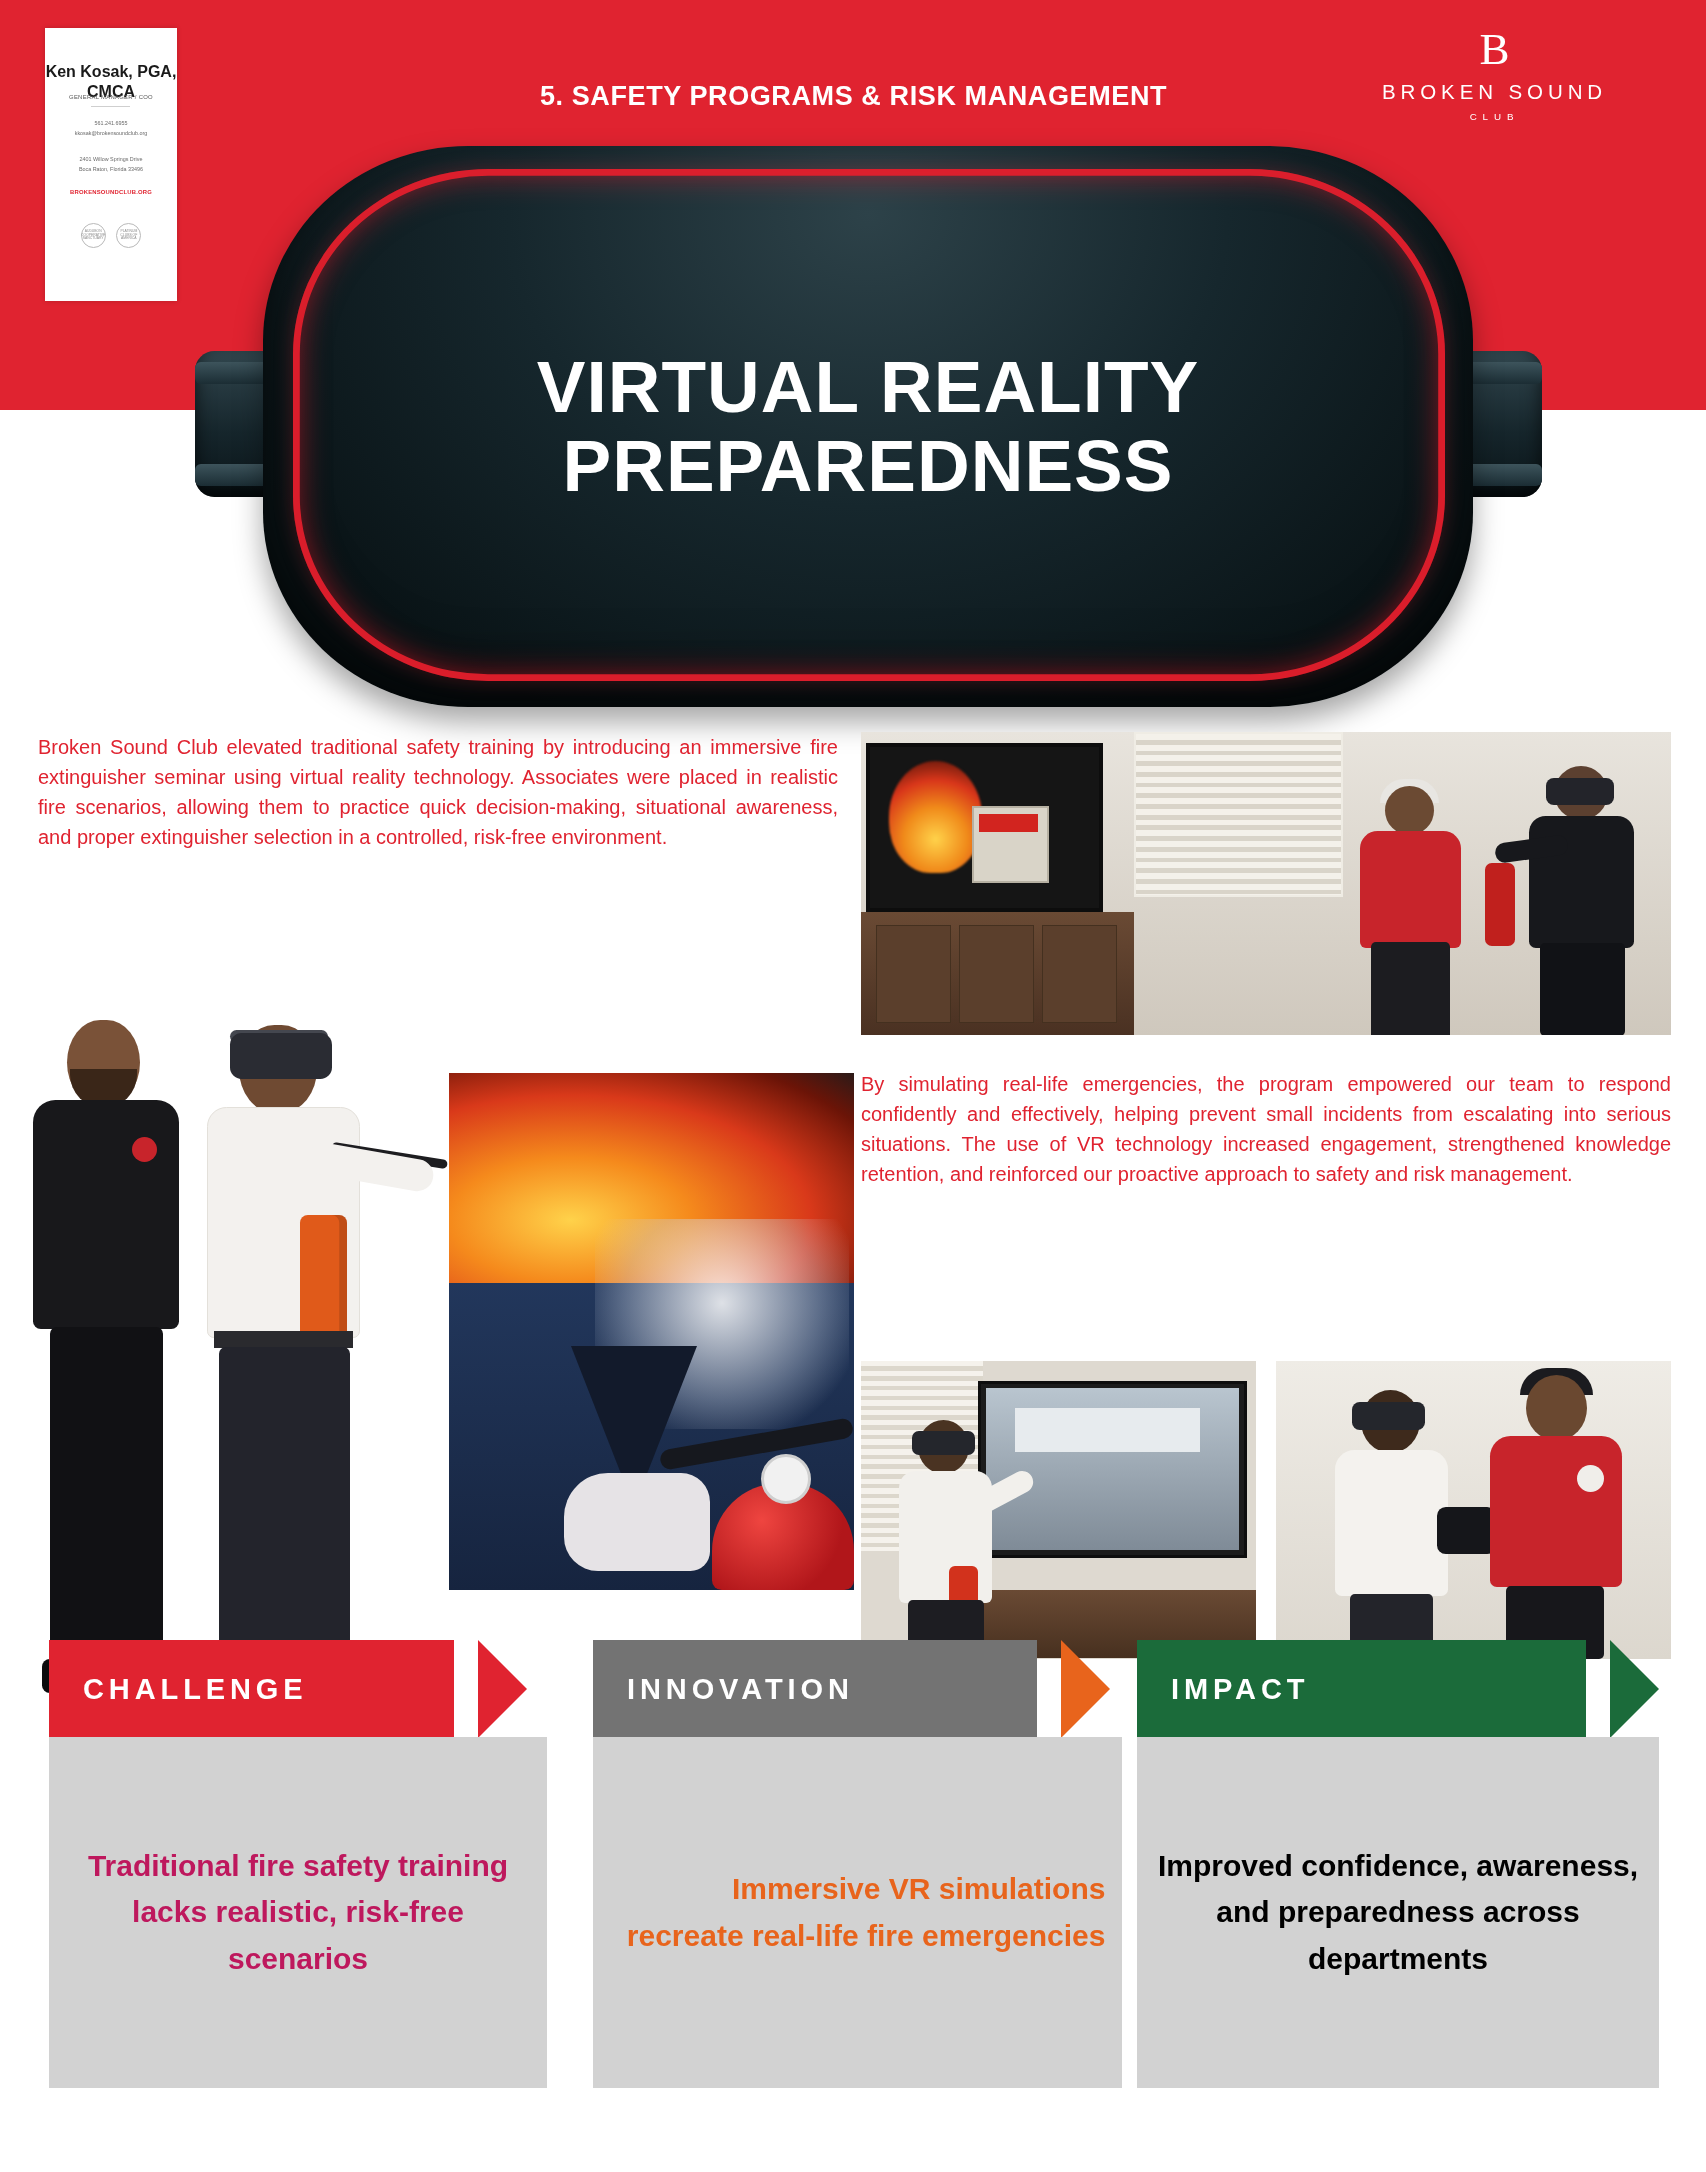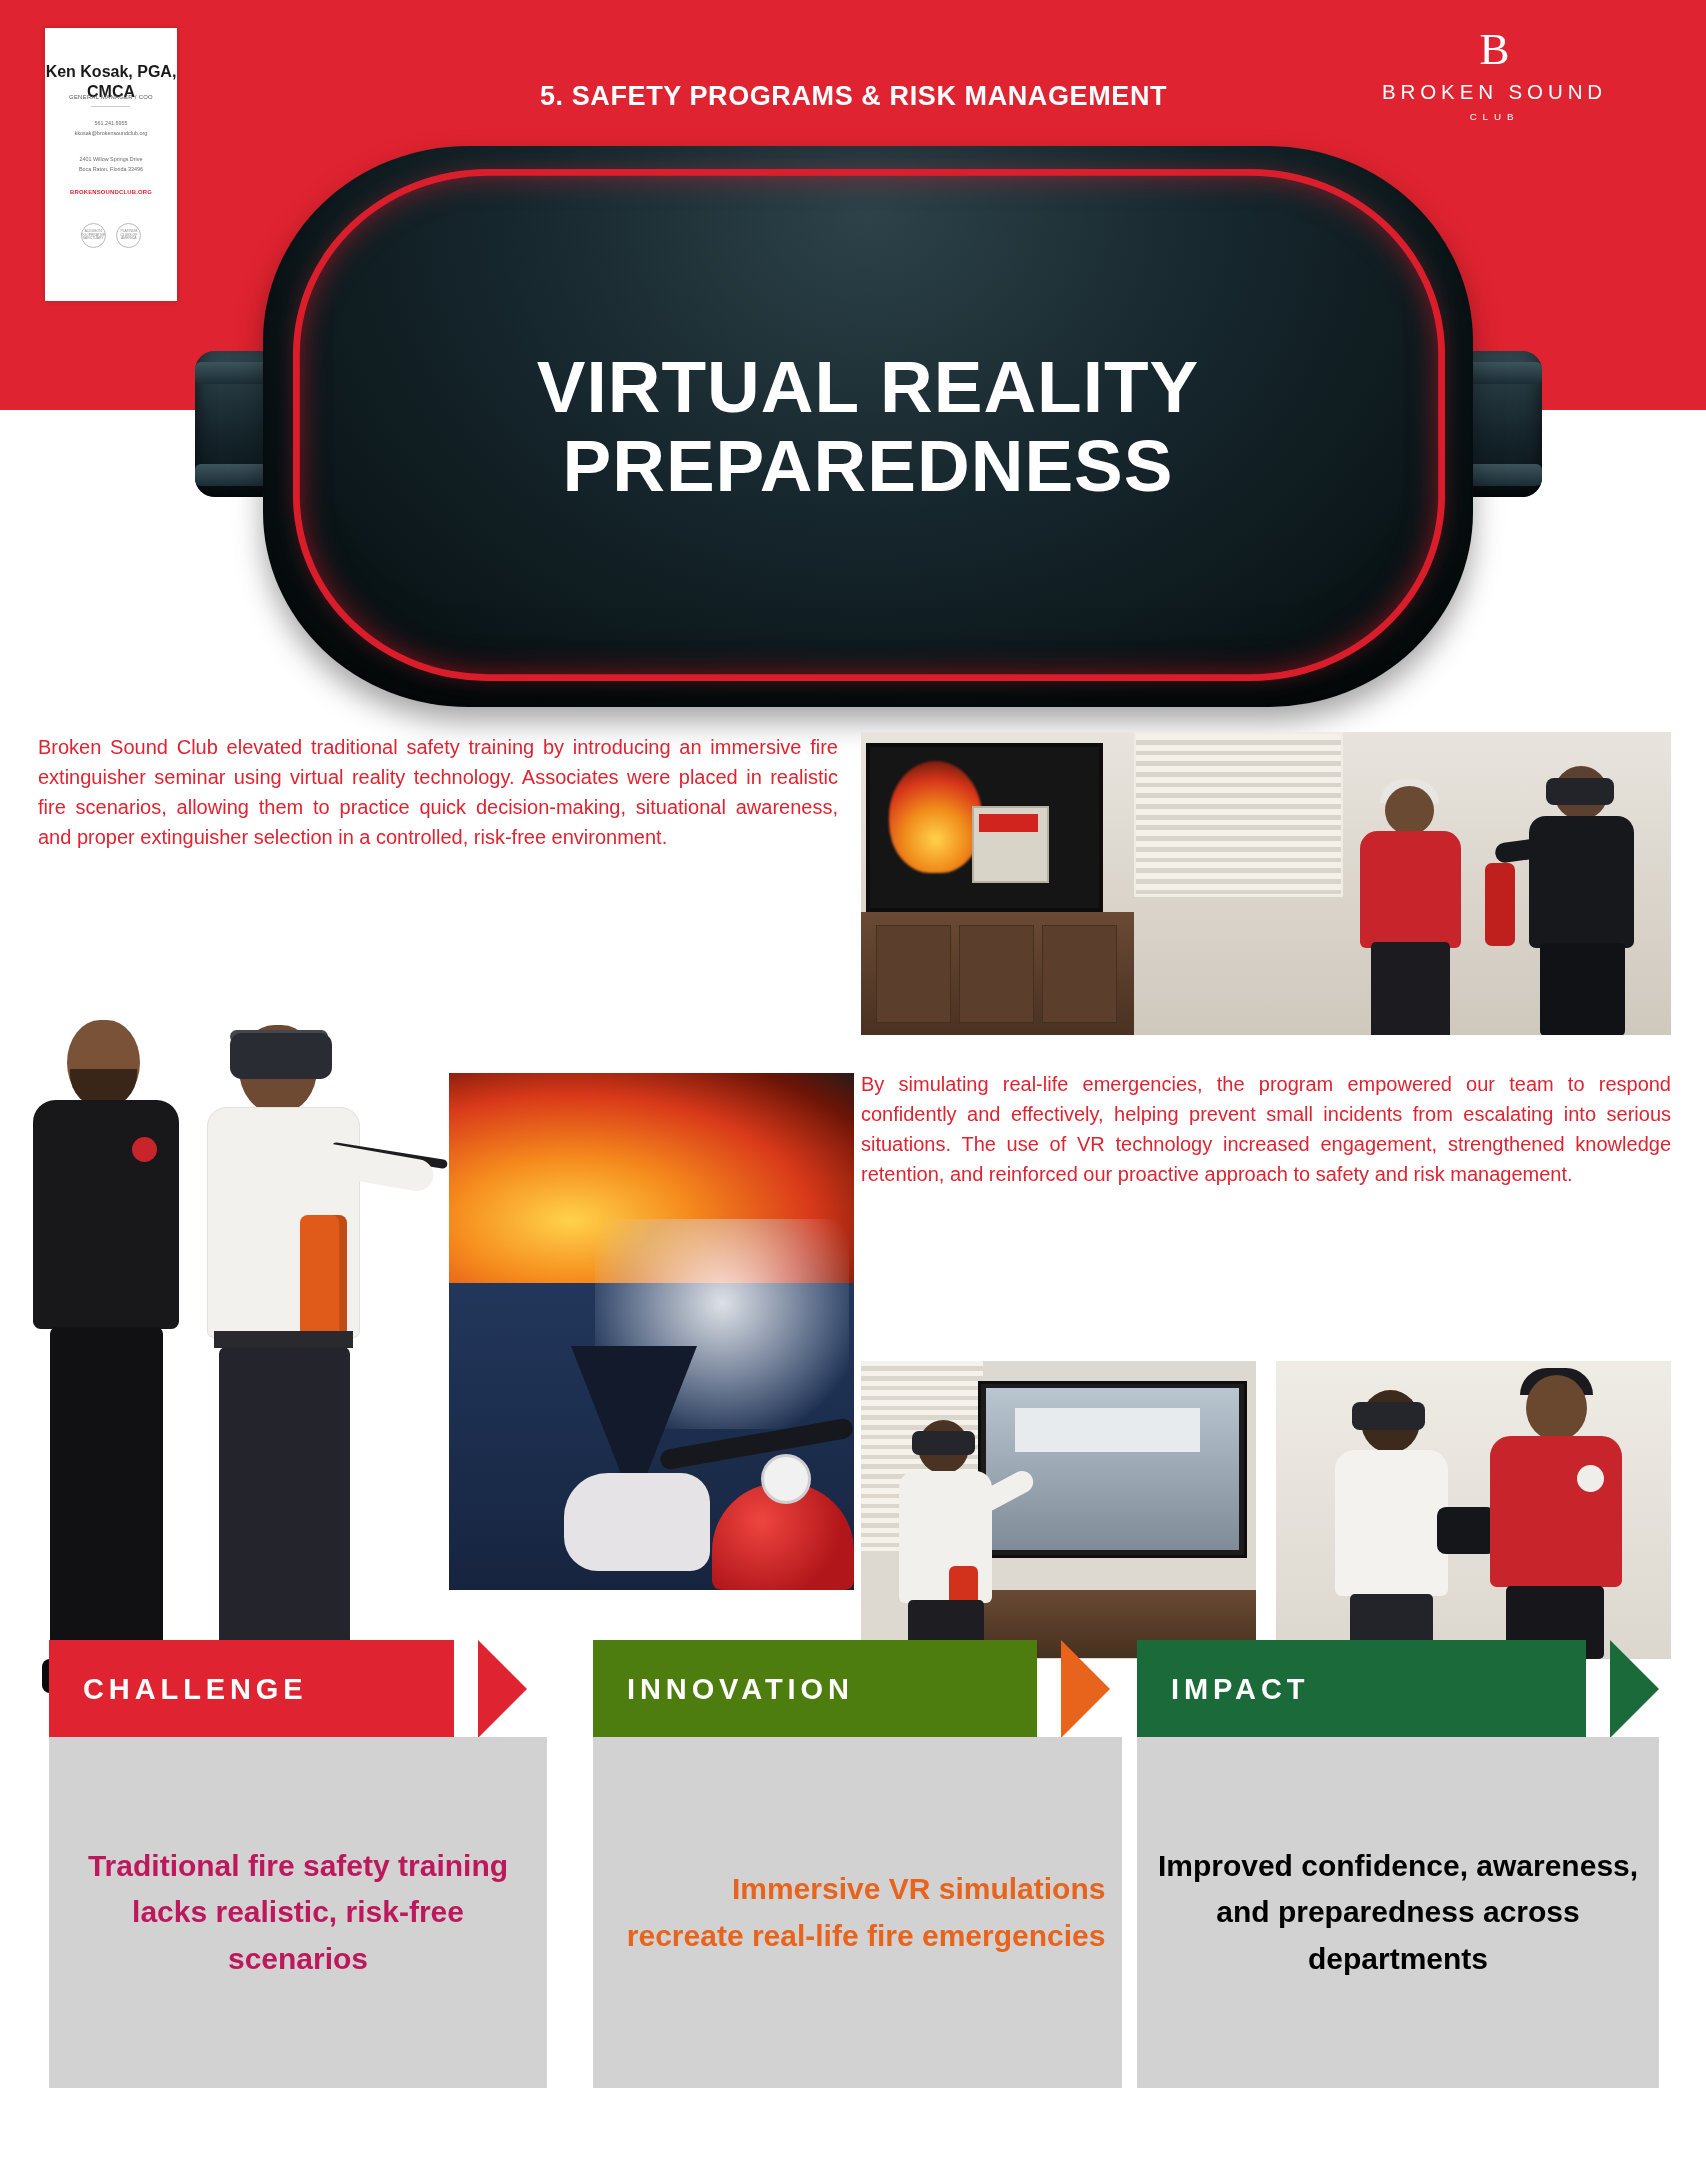--- a/index.html
+++ b/index.html
@@ -362,21 +362,21 @@
     padding: 24.4px 16.6px;
     box-sizing: border-box;
   }
 
   .a1 { left: 49px; top: 1640px; width: 478px; }
   .a1 .body { width: 429px; background: #e02330; }
   .a1 .tip { border-left: 49px solid #e02330; }
   .p1 { left: 49px; top: 1737px; width: 498px; height: 351px; color: #be185d; }
 
   .a2 { left: 593px; top: 1640px; width: 517px; }
-  .a2 .body { width: 468px; background: #4d7c0f; }
+  .a2 .body { width: 468px; background: #737373; }
   .a2 .tip { border-left: 49px solid #e8641c; }
   .p2 { left: 593px; top: 1737px; width: 529px; height: 351px; color: #e8641c; text-align: right; }
 
   .a3 { left: 1137px; top: 1640px; width: 522px; }
   .a3 .body { width: 473px; background: #1b6b3a; }
   .a3 .tip { border-left: 49px solid #1b6b3a; }
   .p3 { left: 1137px; top: 1737px; width: 522px; height: 351px; color: #000000; }
 </style>
 </head>
 <body>

